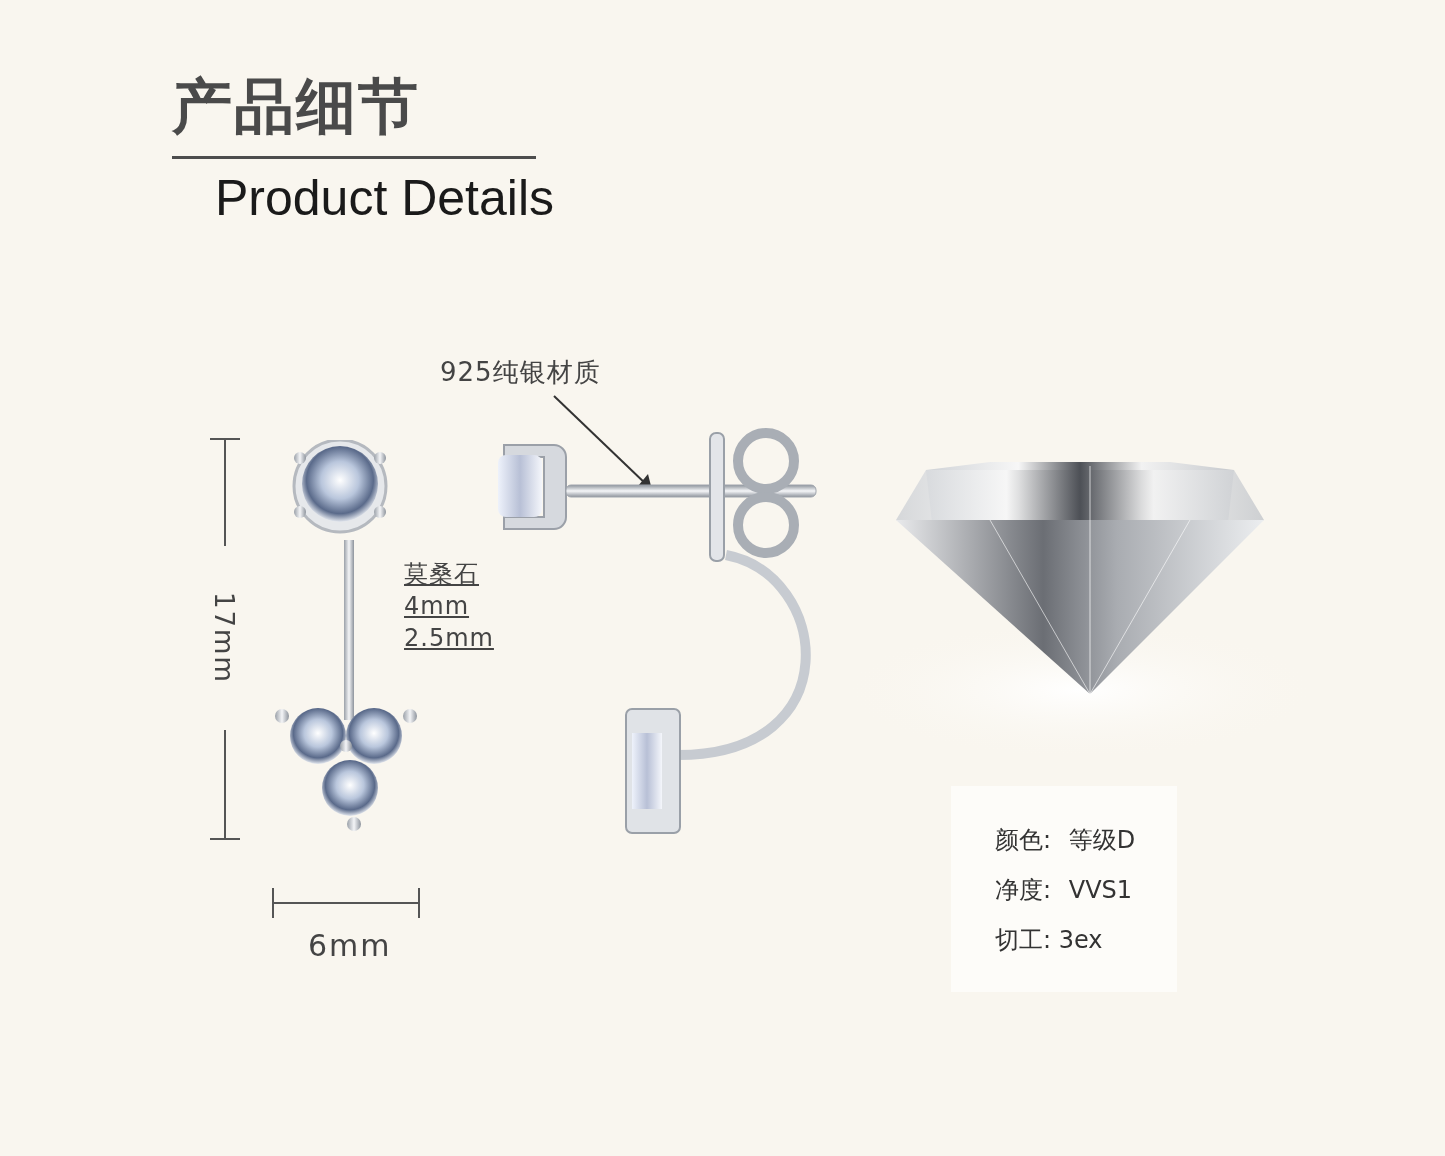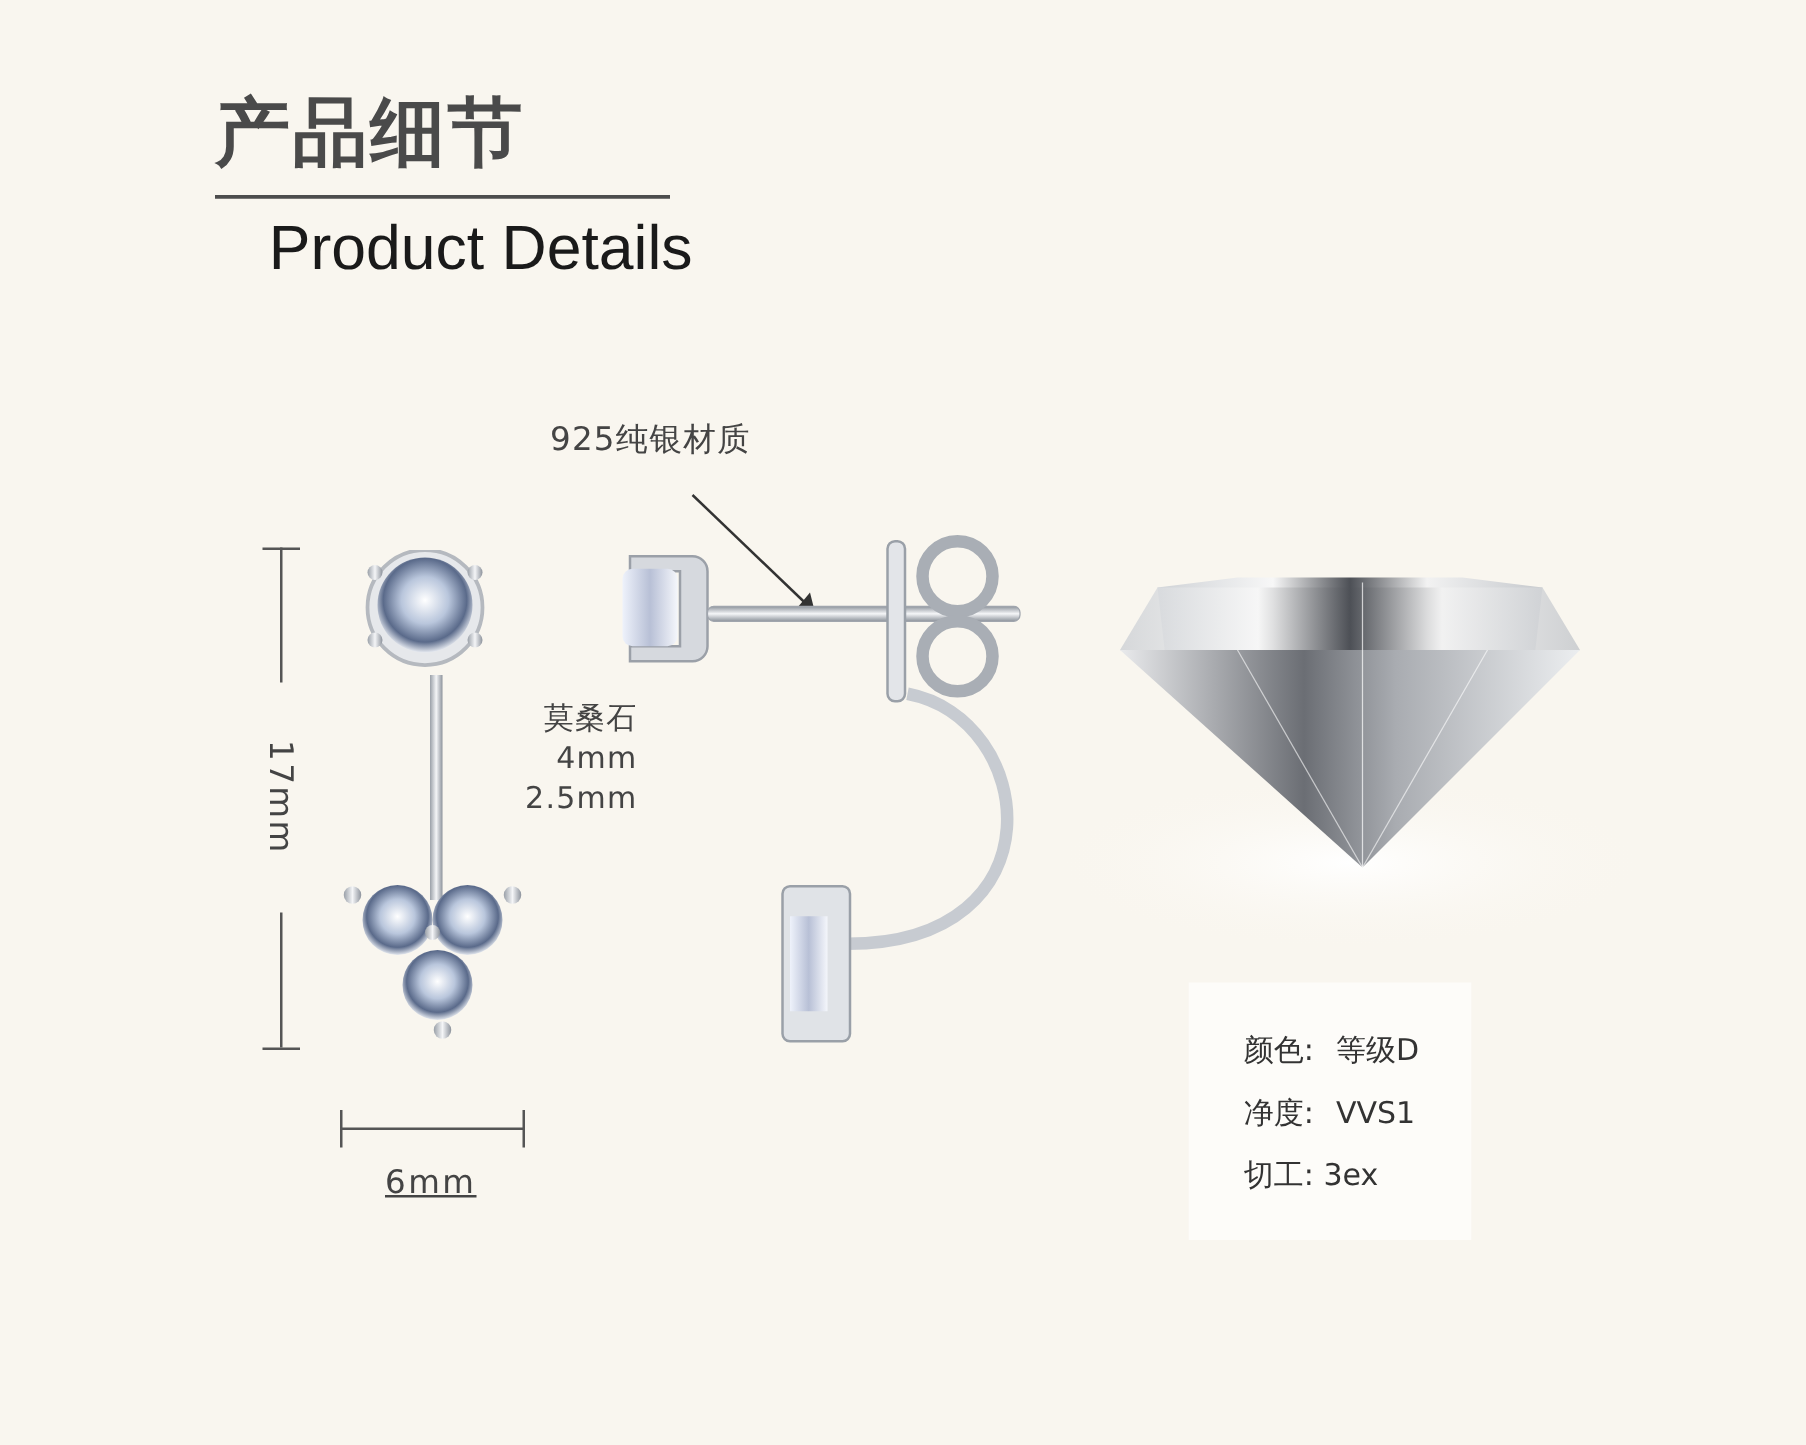--- a/index.html
+++ b/index.html
@@ -18,32 +18,32 @@
   }
   .title-rule {
     left: 172px; top: 156px; width: 364px; height: 3px; background: #4d4d4d;
   }
   .title-en {
     left: 172px; top: 168px;
     font-family: "Liberation Sans", sans-serif;
     font-size: 50px; color: #1a1a1a; line-height: 60px; margin-left: 43px;
   }
   .label { font-size: 24px; color: #444; line-height: 32px; letter-spacing: 1px; }
-  .material { left: 440px; top: 336px; font-size: 26px; }
-  .stone-spec { left: 418px; top: 558px; text-align: right; width: 92px; }
+  .material { left: 440px; top: 356px; font-size: 26px; }
+  .stone-spec { left: 404px; top: 558px; text-align: left; width: 92px; text-decoration: underline; }
   .dim-v-top, .dim-v-bot { left: 224px; width: 2px; background: #555; }
   .tick { background: #555; height: 2px; width: 30px; left: 210px; }
   .dim-h { left: 272px; top: 902px; width: 148px; height: 2px; background: #555; }
   .tick-v { width: 2px; height: 30px; top: 888px; background: #555; }
   .dim-17 {
     left: 196px; top: 622px;
     font-size: 26px; transform: rotate(90deg); transform-origin: left top;
     left: 240px; top: 592px; letter-spacing: 2px;
   }
-  .dim-6 { left: 308px; top: 930px; font-size: 26px; letter-spacing: 2px; text-decoration: underline; }
+  .dim-6 { left: 308px; top: 930px; font-size: 30px; letter-spacing: 2px; }
   .spec-box {
     left: 951px; top: 786px; width: 226px; height: 206px;
     background: #fdfcf9;
   }
   .spec-row { font-size: 24px; color: #333; left: 44px; position: absolute; }
 </style>
 </head>
 <body>
 
 <div class="abs title-cn">产品细节</div>

